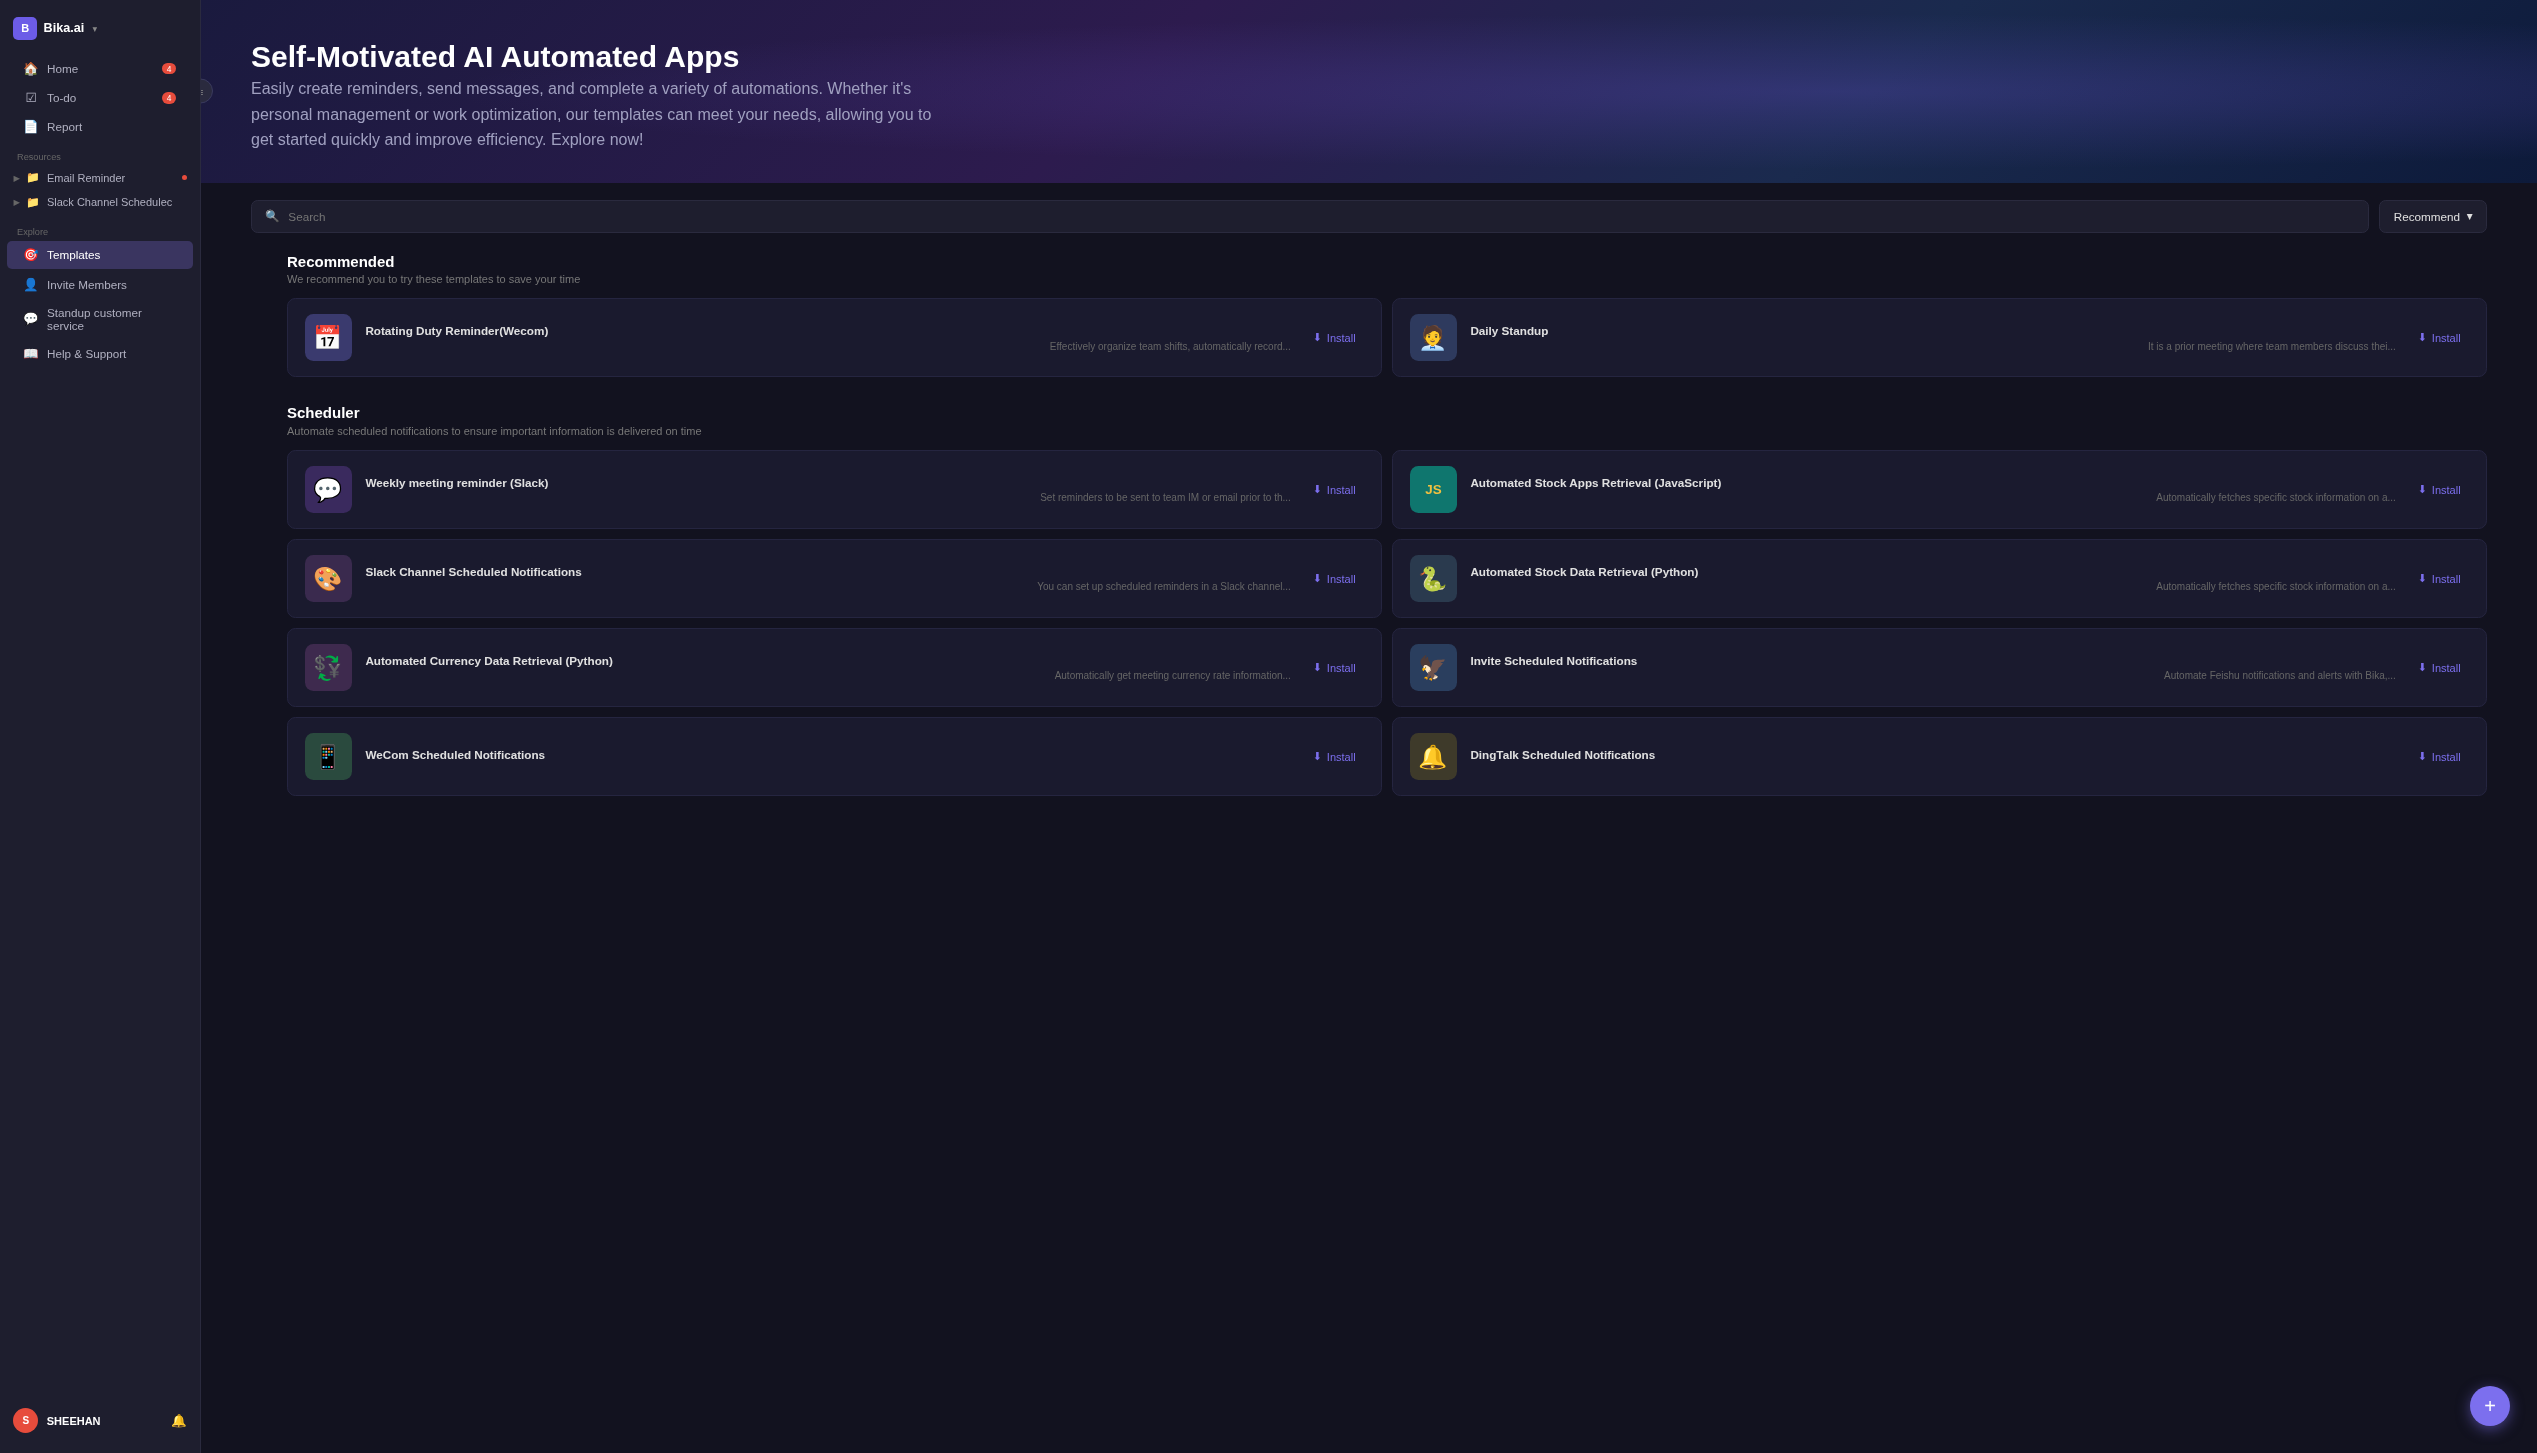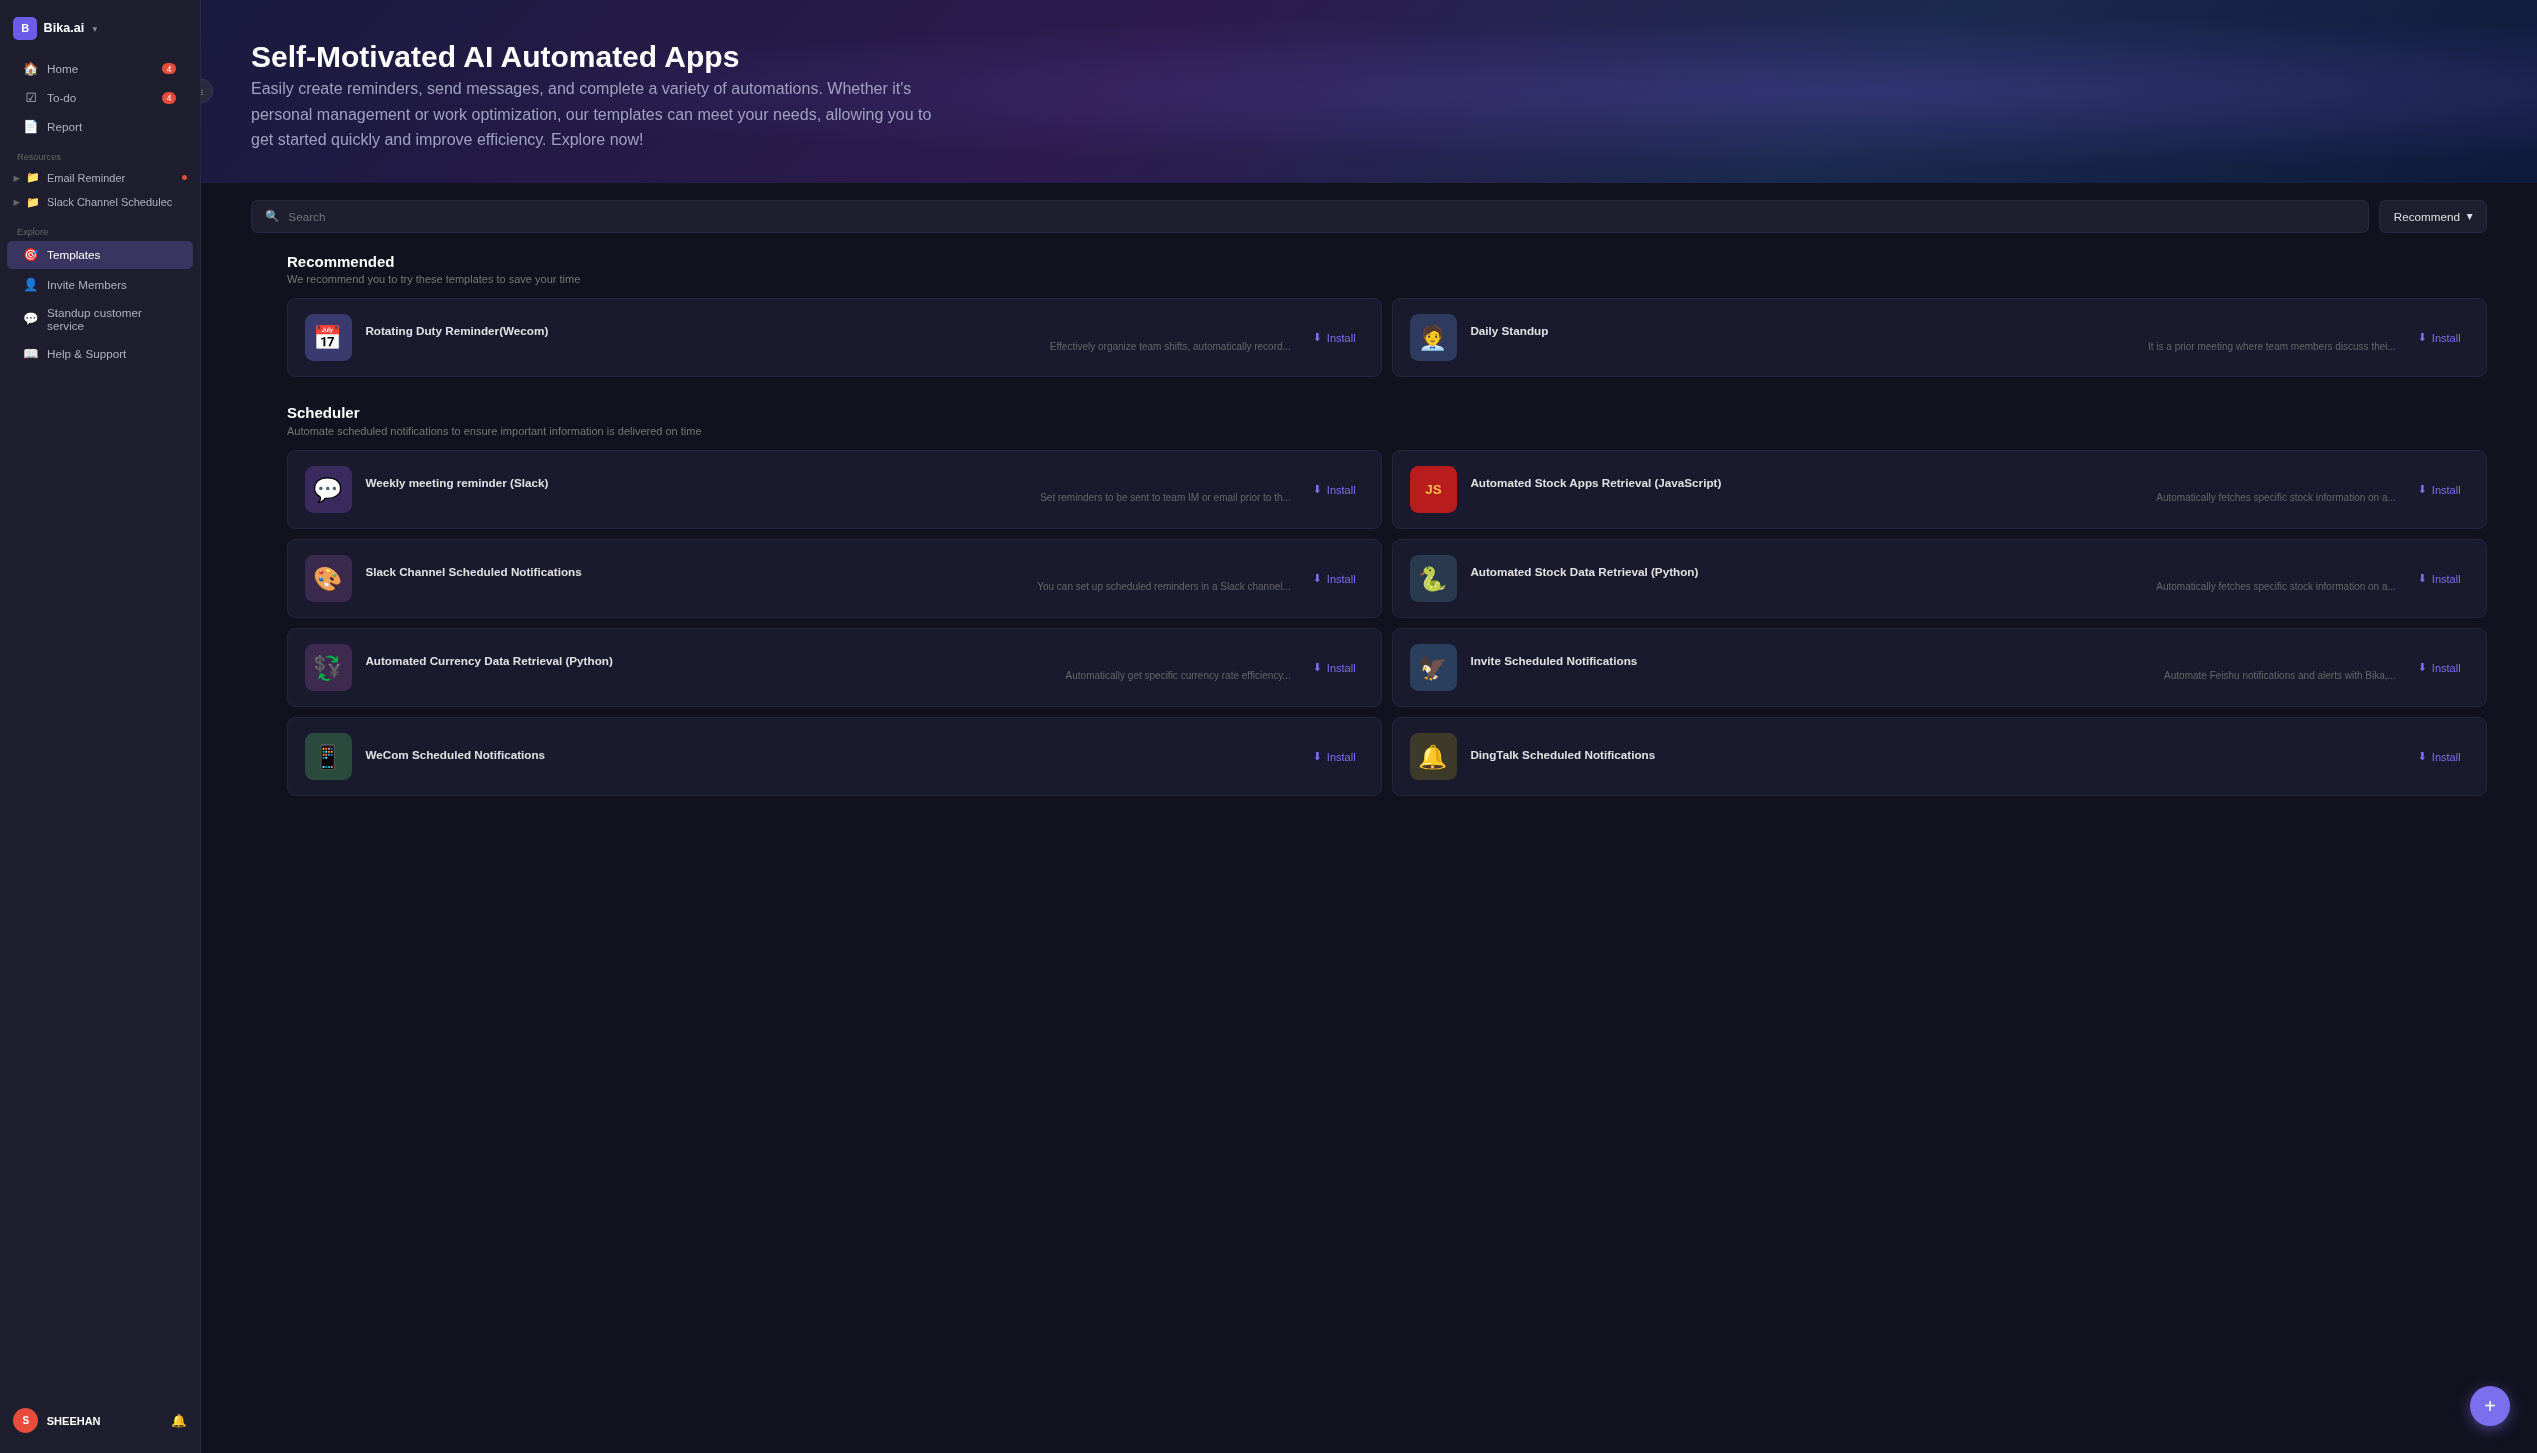--- a/index.html
+++ b/index.html
@@ -491,21 +491,21 @@
             <div class="template-name">Weekly meeting reminder (Slack)</div>
             <div class="template-desc">Set reminders to be sent to team IM or email prior to th...</div>
           </div>
           <button class="install-btn">
             <span>⬇</span>
             <span>Install</span>
           </button>
         </div>
 
         <div class="template-card">
-          <div class="template-icon" style="background:#b91c1c;">
+          <div class="template-icon" style="background:#0f766e;">
             <span style="font-size:13.4px;font-weight:700;color:#f0c040;">JS</span>
           </div>
           <div class="template-info">
             <div class="template-name">Automated Stock Apps Retrieval (JavaScript)</div>
             <div class="template-desc">Automatically fetches specific stock information on a...</div>
           </div>
           <button class="install-btn">
             <span>⬇</span>
             <span>Install</span>
           </button>
@@ -538,21 +538,21 @@
             <span>Install</span>
           </button>
         </div>
 
         <div class="template-card">
           <div class="template-icon" style="background:#3e2a4e;">
             <span>💱</span>
           </div>
           <div class="template-info">
             <div class="template-name">Automated Currency Data Retrieval (Python)</div>
-            <div class="template-desc">Automatically get specific currency rate efficiency...</div>
+            <div class="template-desc">Automatically get meeting currency rate information...</div>
           </div>
           <button class="install-btn">
             <span>⬇</span>
             <span>Install</span>
           </button>
         </div>
 
         <div class="template-card">
           <div class="template-icon" style="background:#2a3e5e;">
             <span>🦅</span>

